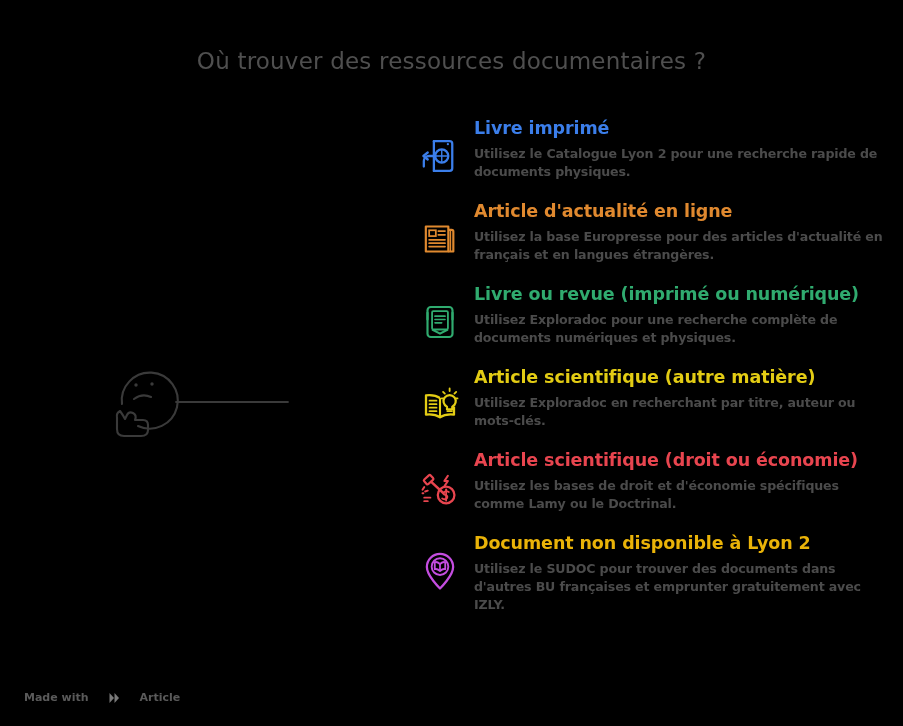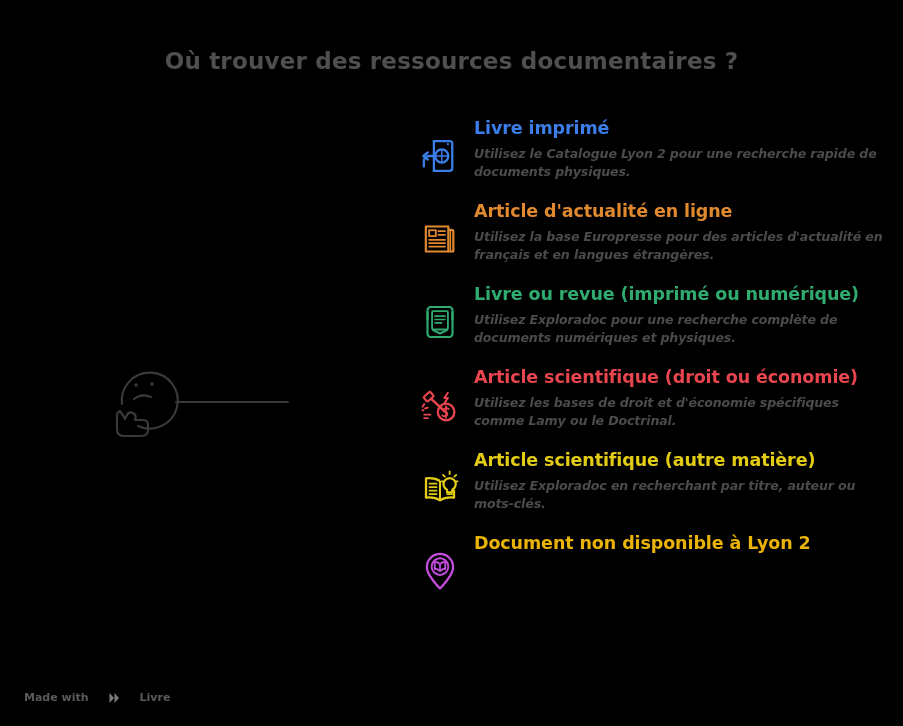--- a/index.html
+++ b/index.html
@@ -18,21 +18,21 @@
 
   
   .page-title {
     position: absolute;
     left: 0;
     right: 0;
     top: 48px;
     text-align: center;
     color: #4f4f4f;
     font-size: 23px;
-    font-weight: 700;
+    font-weight: 400;
     letter-spacing: 0.2px;
     font-family: "DejaVu Sans", sans-serif;
   }
 
   
   .left-illustration {
     position: absolute;
     left: 96px;
     top: 358px;
     width: 300px;
@@ -77,21 +77,20 @@
     font-family: "DejaVu Sans", sans-serif;
   }
   .item-desc {
     font-size: 12.6px;
     font-weight: 700;
     line-height: 1.45;
     color: #4b4b4b;
     margin: 0;
     letter-spacing: -0.15px;
     font-family: "DejaVu Sans", sans-serif;
-    font-style: italic;
   }
 
   
   .watermark {
     position: absolute;
     left: 24px;
     bottom: 22px;
     display: flex;
     align-items: center;
     gap: 19px;
@@ -178,20 +177,39 @@
     <div class="item-text">
       <div class="item-heading" style="color:#30ab6f">Livre ou revue (imprimé ou numérique)</div>
       <div class="item-desc">Utilisez Exploradoc pour une recherche complète de documents numériques et physiques.</div>
     </div>
   </div>
 
   <div class="item-row">
     <div class="item-icon">
       <svg width="42" height="42" viewBox="0 0 48 48" fill="none">
 
+        <path d="M24 16 q-6 -4 -16 -3 v22 q10 -1 16 3 q6 -4 16 -3 v-9" stroke="#e3cc14" stroke-width="2.6" fill="none" stroke-linejoin="round"></path>
+        <path d="M24 16 v22" stroke="#e3cc14" stroke-width="2.4"></path>
+        <path d="M12 19 h8 M12 23 h8 M12 27 h8 M12 31 h8" stroke="#e3cc14" stroke-width="2" stroke-linecap="round"></path>
+
+        <path d="M32 26 a7 7 0 1 1 6 0 v3 h-6 z" stroke="#e3cc14" stroke-width="2.5" fill="none" stroke-linejoin="round"></path>
+        <path d="M32.5 31 h5" stroke="#e3cc14" stroke-width="2.2" stroke-linecap="round"></path>
+        <path d="M35 5 v3 M42.5 9 l-2 2 M27.5 9 l2 2 M44 16.5 h-2.5 M26 16.5 h2.5" stroke="#e3cc14" stroke-width="2.1" stroke-linecap="round"></path>
+      </svg>
+    </div>
+    <div class="item-text">
+      <div class="item-heading" style="color:#e3cc14">Article scientifique (autre matière)</div>
+      <div class="item-desc">Utilisez Exploradoc en recherchant par titre, auteur ou mots-clés.</div>
+    </div>
+  </div>
+
+  <div class="item-row">
+    <div class="item-icon">
+      <svg width="42" height="42" viewBox="0 0 48 48" fill="none">
+
         <rect x="6" y="11" width="10" height="7" rx="1.5" transform="rotate(-42 11 14.5)" stroke="#e8454f" stroke-width="2.5" fill="none"></rect>
 
         <path d="M14 17 l14 13" stroke="#e8454f" stroke-width="2.8" stroke-linecap="round"></path>
 
         <path d="M6 23 l-2 3 M10 27 l-3 1 M5 30 h-1" stroke="#e8454f" stroke-width="2.2" stroke-linecap="round"></path>
         <path d="M33 10 l-4 6 h4 l-4 6" stroke="#e8454f" stroke-width="2.4" fill="none" stroke-linecap="round" stroke-linejoin="round"></path>
 
         <circle cx="31" cy="32" r="9.5" stroke="#e8454f" stroke-width="2.6" fill="none"></circle>
         <path d="M34 28.5 q-3.5 -2 -5.5 0.5 q-1.5 2 1.5 3 q3.5 1 2 3.5 q-2 2.5 -5.5 0.5" stroke="#e8454f" stroke-width="2.1" fill="none" stroke-linecap="round"></path>
         <path d="M31 25.5 v13" stroke="#e8454f" stroke-width="2.1" stroke-linecap="round"></path>
@@ -200,54 +218,36 @@
     </div>
     <div class="item-text">
       <div class="item-heading" style="color:#e8454f">Article scientifique (droit ou économie)</div>
       <div class="item-desc">Utilisez les bases de droit et d'économie spécifiques comme Lamy ou le Doctrinal.</div>
     </div>
   </div>
 
   <div class="item-row">
     <div class="item-icon">
       <svg width="42" height="42" viewBox="0 0 48 48" fill="none">
-
-        <path d="M24 16 q-6 -4 -16 -3 v22 q10 -1 16 3 q6 -4 16 -3 v-9" stroke="#e3cc14" stroke-width="2.6" fill="none" stroke-linejoin="round"></path>
-        <path d="M24 16 v22" stroke="#e3cc14" stroke-width="2.4"></path>
-        <path d="M12 19 h8 M12 23 h8 M12 27 h8 M12 31 h8" stroke="#e3cc14" stroke-width="2" stroke-linecap="round"></path>
-
-        <path d="M32 26 a7 7 0 1 1 6 0 v3 h-6 z" stroke="#e3cc14" stroke-width="2.5" fill="none" stroke-linejoin="round"></path>
-        <path d="M32.5 31 h5" stroke="#e3cc14" stroke-width="2.2" stroke-linecap="round"></path>
-        <path d="M35 5 v3 M42.5 9 l-2 2 M27.5 9 l2 2 M44 16.5 h-2.5 M26 16.5 h2.5" stroke="#e3cc14" stroke-width="2.1" stroke-linecap="round"></path>
-      </svg>
-    </div>
-    <div class="item-text">
-      <div class="item-heading" style="color:#e3cc14">Article scientifique (autre matière)</div>
-      <div class="item-desc">Utilisez Exploradoc en recherchant par titre, auteur ou mots-clés.</div>
-    </div>
-  </div>
-
-  <div class="item-row">
-    <div class="item-icon">
-      <svg width="42" height="42" viewBox="0 0 48 48" fill="none">
         <path d="M24 44 C24 44 39 29.5 39 19.5 A15 15 0 1 0 9 19.5 C9 29.5 24 44 24 44 Z" stroke="#c44de0" stroke-width="2.6" fill="none" stroke-linejoin="round"></path>
         <circle cx="24" cy="19" r="9.5" stroke="#c44de0" stroke-width="2.2" fill="none"></circle>
         <path d="M24 16 q-3.5 -3 -6 -2 v8 q2.5 -1 6 2 q3.5 -3 6 -2 v-8 q-2.5 -1 -6 2 z" stroke="#c44de0" stroke-width="2.1" fill="none" stroke-linejoin="round"></path>
         <path d="M24 16 v8" stroke="#c44de0" stroke-width="2"></path>
       </svg>
     </div>
     <div class="item-text">
       <div class="item-heading" style="color:#eab308">Document non disponible à Lyon 2</div>
+      <div class="item-desc">Utilisez le SUDOC pour trouver des documents dans d'autres BU françaises et emprunter gratuitement avec IZLY.</div>
     </div>
   </div>
 
 </div>
 
 <div class="watermark">
   <span>Made with</span>
   <span class="wm-logo">
     <svg width="13" height="12" viewBox="0 0 13 12" fill="none">
       <path d="M1.5 1 L1.5 11 L6 6 Z" fill="#7a7a7a"></path>
       <path d="M6.5 1 L6.5 11 L11 6 Z" fill="#7a7a7a"></path>
     </svg>
   </span>
-  <span>Livre</span>
+  <span>Article</span>
 </div>
 
 </body></html>

